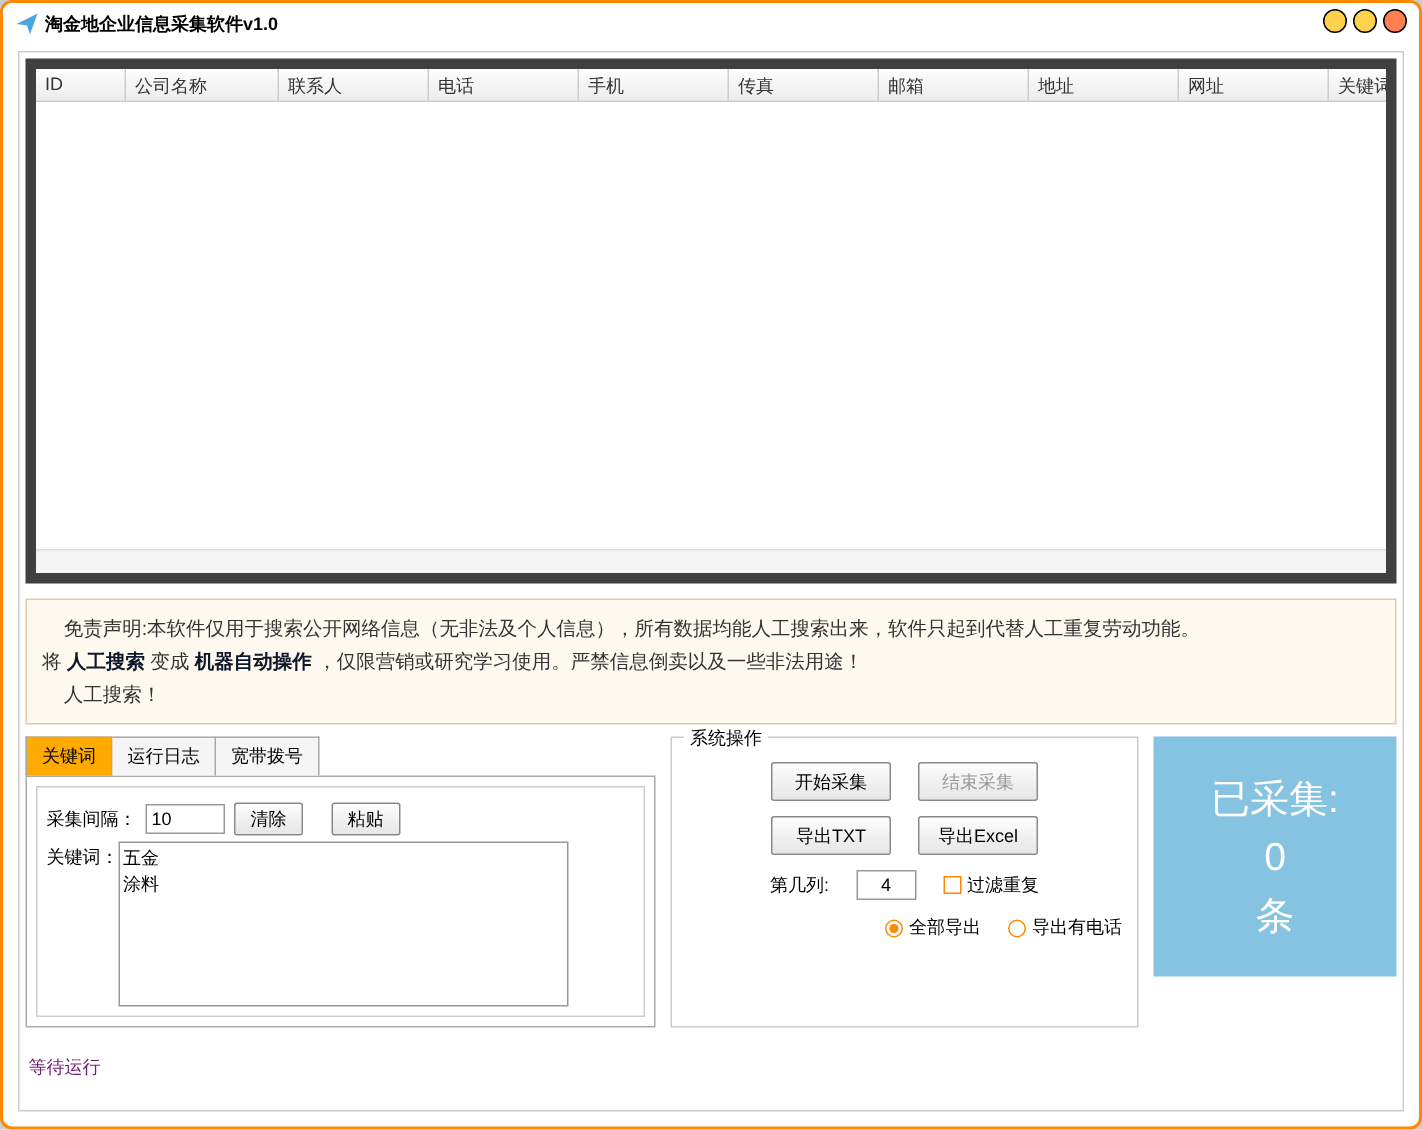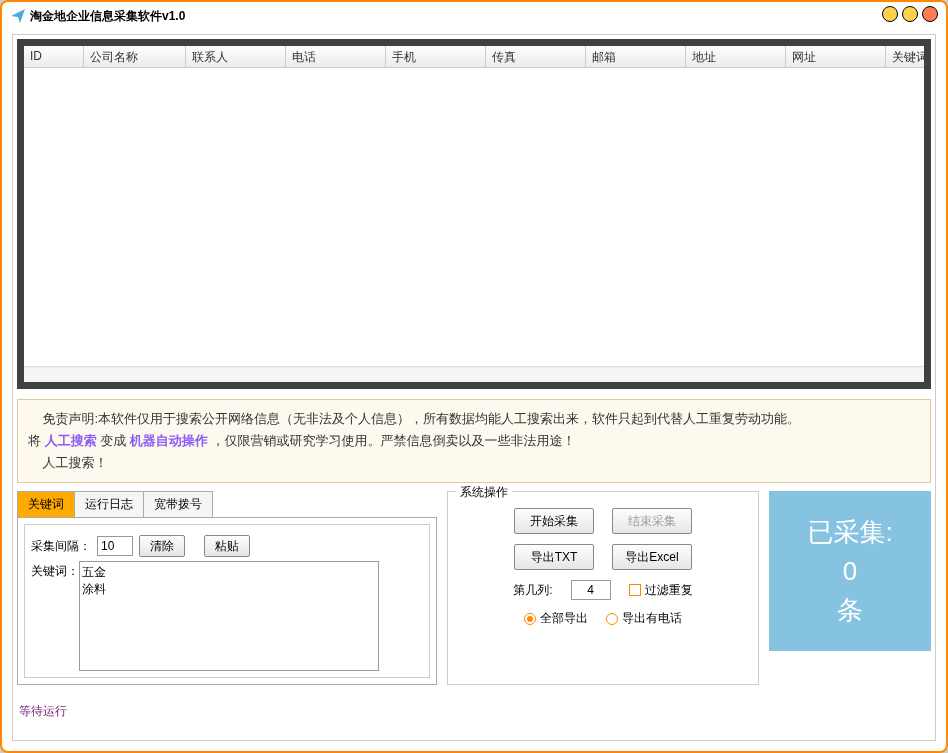--- a/index.html
+++ b/index.html
@@ -27,34 +27,34 @@
 .th { border-right: 1px solid #ccc; padding: 3px 6px; font-size: 12px; color: #333; overflow: hidden; white-space: nowrap; }
 .th.id { width: 60px; }
 .th.company { width: 102px; }
 .th.std { width: 100px; }
 .th.last { flex: 1; border-right: none; }
 .table-body { background: #fff; }
 .table-scroll { position: absolute; bottom: 0; left: 0; right: 0; height: 16px; background: #f0f0f0; border-top: 1px solid #ddd; display:flex; align-items:center; }
 .scroll-track { flex:1; height:14px; background:#f5f5f5; }
 
 .notice { margin-top: 10px; border: 1px solid #e0c9a6; background: #fef9ee; padding: 8px 10px; font-size: 13px; color: #333; line-height: 1.7; }
-.notice .red { color: #8b5cf6; font-weight: bold; }
+.notice .red { color: #0f172a; font-weight: bold; }
 
 .lower { display: flex; margin-top: 8px; gap: 10px; }
 .lower-left { width: 420px; }
 .tabs { display: flex; }
 .tab { padding: 4px 10px; border: 1px solid #aaa; border-bottom: none; background: #f5f5f5; font-size: 12px; cursor: pointer; margin-right: 0px; }
 .tab.active { background: #ffaa00; color: #000; font-weight: normal; }
 .tab + .tab { border-left: none; }
 .tabpanel { border: 1px solid #aaa; padding: 6px; }
 .fieldset { border: 1px solid #ccc; padding: 6px; }
 .fieldset > legend, .legend { font-size: 12px; padding: 0 4px; }
 .formrow { display: flex; align-items: center; gap: 6px; margin: 4px 0; }
 .formrow label { font-size: 12px; }
-input[type=text].small { width: 36px; height: 20px; border: 1px solid #999; padding: 1px 3px; font-size: 12px; }
+input[type=text].small { width: 53px; height: 20px; border: 1px solid #999; padding: 1px 3px; font-size: 12px; }
 .btn { height: 22px; padding: 0 10px; border: 1px solid #888; background: linear-gradient(#fdfdfd,#e6e6e6); font-size: 12px; cursor: pointer; border-radius: 2px; }
 .btn:disabled { color: #999; }
 .kw-area { display: flex; align-items: flex-start; gap: 0; margin-top: 4px; }
 .kw-area label { padding-top: 2px; }
 textarea.kwbox { width: 300px; height: 110px; border: 1px solid #999; font-size: 12px; padding: 2px; font-family: inherit; resize: none; white-space: pre; }
 
 .lower-right { flex: 1; display: flex; gap: 10px; }
 .sysop { border: 1px solid #ccc; padding: 10px; flex: 1; position: relative; }
 .sysop .grp-label { position: absolute; top: -8px; left: 8px; background: #fff; padding: 0 4px; font-size: 12px; }
 .sysop .row { display: flex; gap: 18px; margin-bottom: 10px; align-items:center; }
@@ -152,21 +152,21 @@
             <button class="btn">导出Excel</button>
           </div>
           <div class="row" style="justify-content:center;">
             <label>第几列:</label>
             <input type="text" class="small" style="width: 40px; text-align: center;" value="4">
             <span class="chk">
                 <span class="box"></span>
                 <span>过滤重复</span>
               </span>
           </div>
-          <div class="row" style="justify-content:center;font-family:Liberation Mono, monospace;">
+          <div class="row" style="justify-content:flex-end;font-family:Liberation Mono, monospace;">
             <span class="radio">
                 <span class="dot on"></span>
                 <span>全部导出</span>
               </span>
             <span class="radio">
                 <span class="dot"></span>
                 <span>导出有电话</span>
               </span>
           </div>
         </div>

